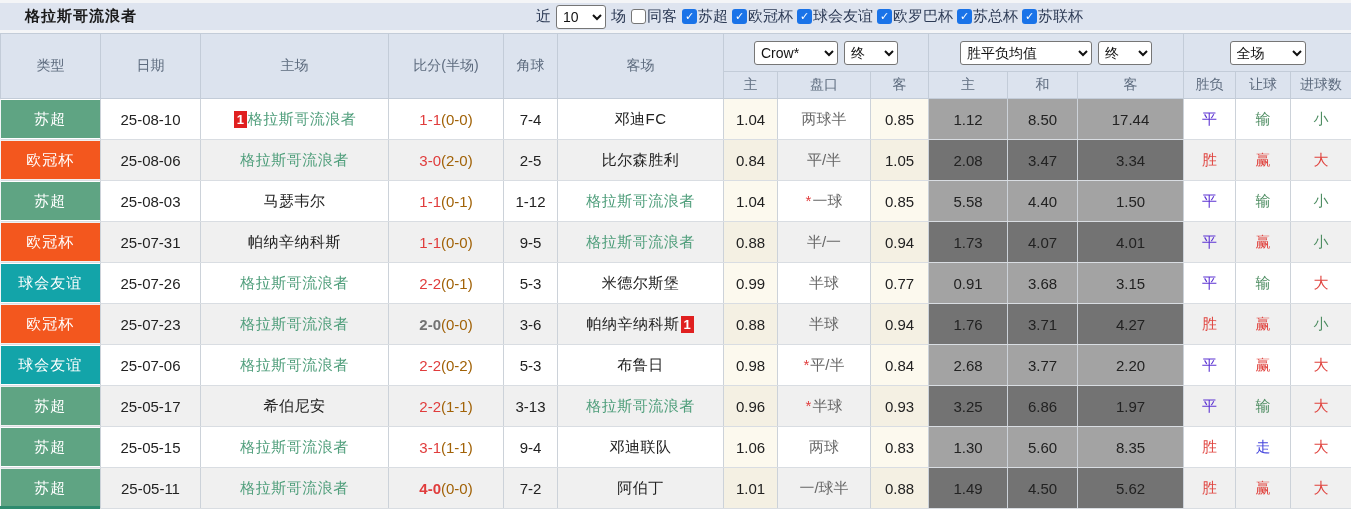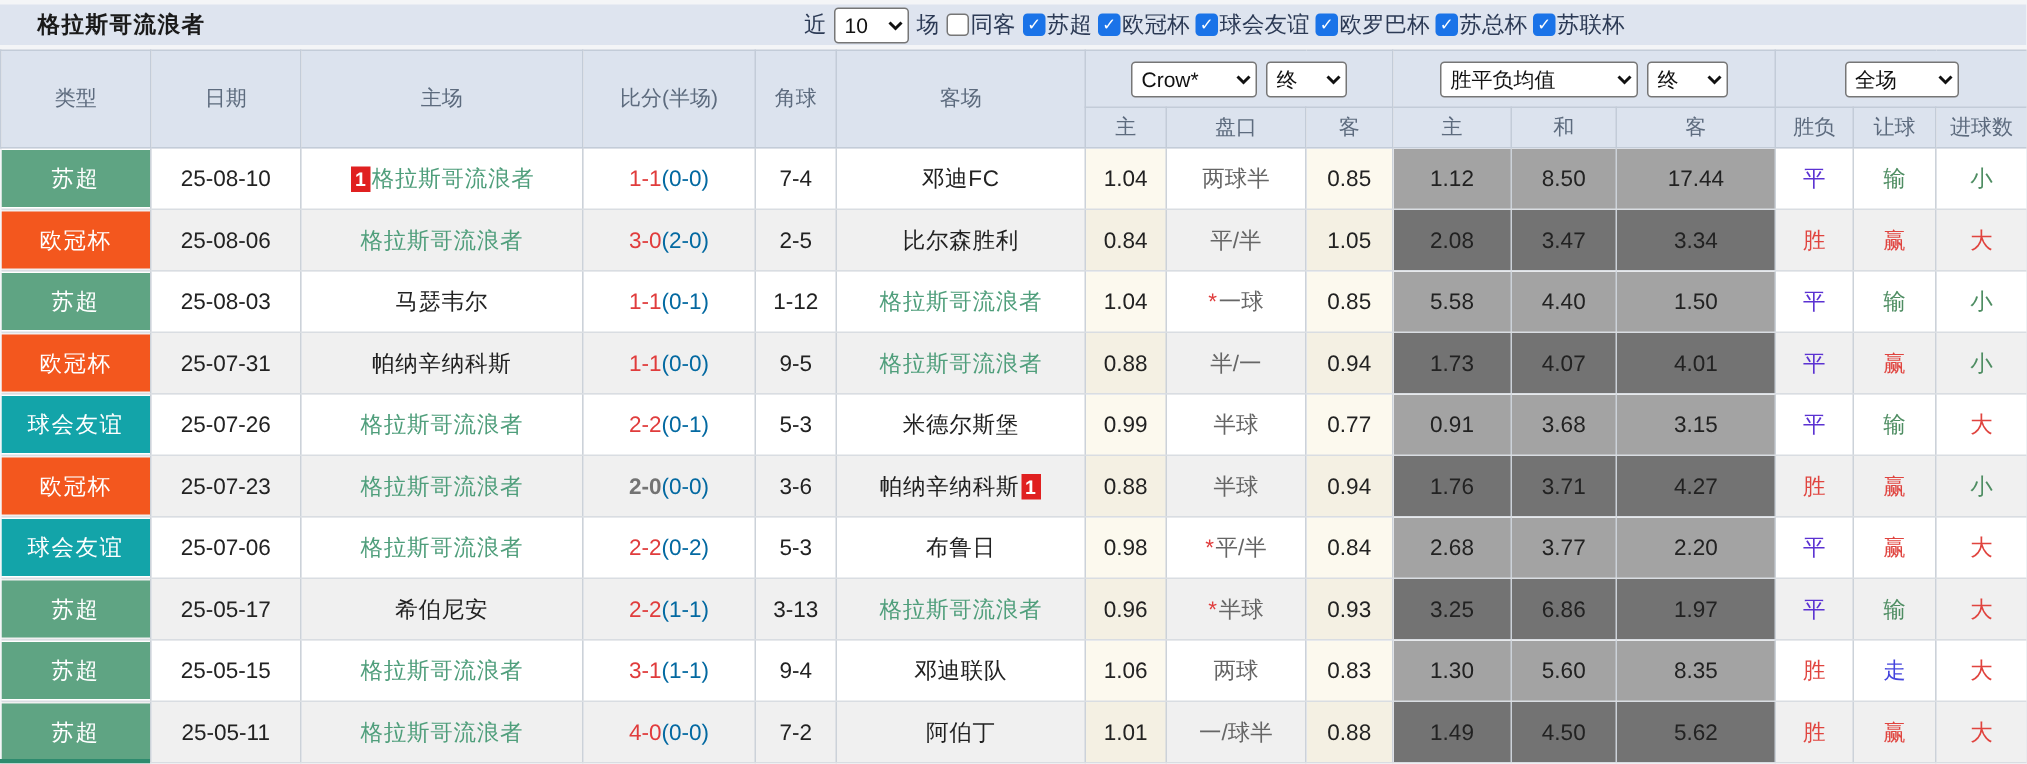--- a/index.html
+++ b/index.html
@@ -67,21 +67,21 @@
     height:38px; margin:1px 0 1px 0; display:flex;
     align-items:center; justify-content:center;
     color:#fff; font-size:15px; letter-spacing:1px;
   }
   .team { letter-spacing:0.5px; }
   .card {
     display:inline-block; min-width:13px; height:17px; line-height:17px;
     color:#fff; font-size:13px; font-weight:bold; padding:0 1px;
     vertical-align:middle; margin:0 1px;
   }
-  .hs { color:#0369a1; }
+  .hs { color:#a16207; }
   .star { margin-right:1px; }
   td.c-handicap { color:#666; }
   td.c-odds { color:#222; }
 
   
   .cutoff { position:absolute; left:0; bottom:0; width:100px; height:3px; background:#2e8b6e; }
 </style>
 </head>
 <body>
 
@@ -432,21 +432,21 @@
   </tr>
         <tr class="even">
     <td class="c-type">
       <div class="badge" style="background: rgb(95, 164, 131);">苏超</div>
     </td>
     <td>25-05-11</td>
     <td>
       <span class="team" style="color: rgb(79, 158, 123);">格拉斯哥流浪者</span>
     </td>
     <td>
-      <span class="fs" style="color: rgb(224, 60, 60);">4-0</span><span class="hs">(0-0)</span>
+      <span class="fs" style="color: rgb(224, 60, 60); font-weight: bold;">4-0</span><span class="hs">(0-0)</span>
     </td>
     <td>7-2</td>
     <td>
       <span class="team">阿伯丁</span>
     </td>
     <td class="cream c-odds">1.01</td>
     <td class="c-handicap">
       <span>一/球半</span>
     </td>
     <td class="cream c-odds">0.88</td>

